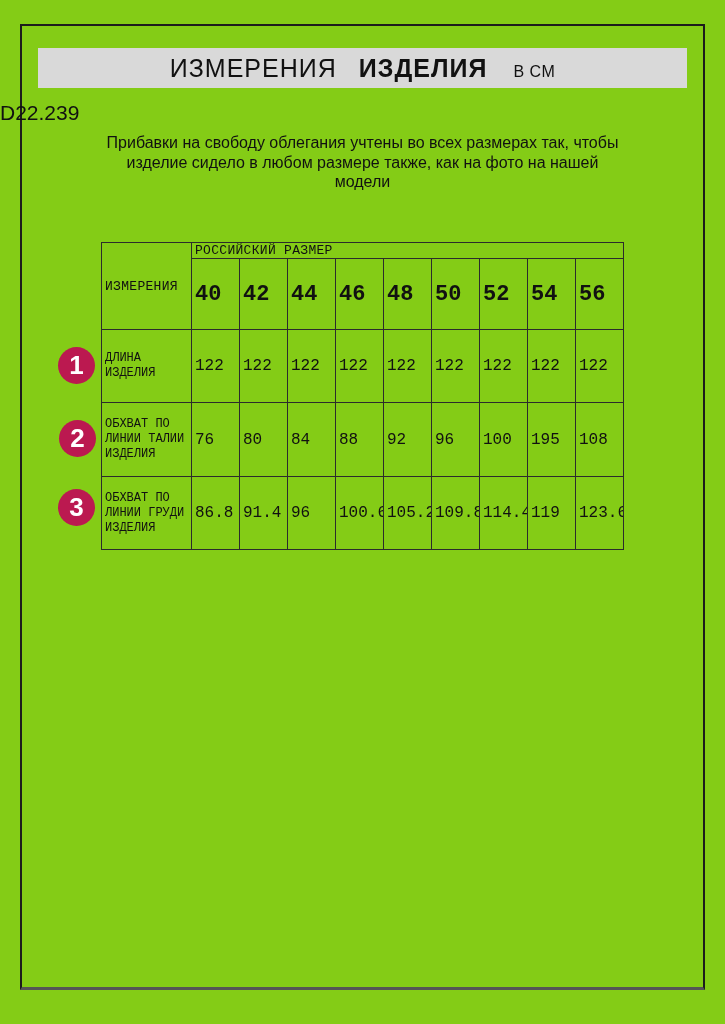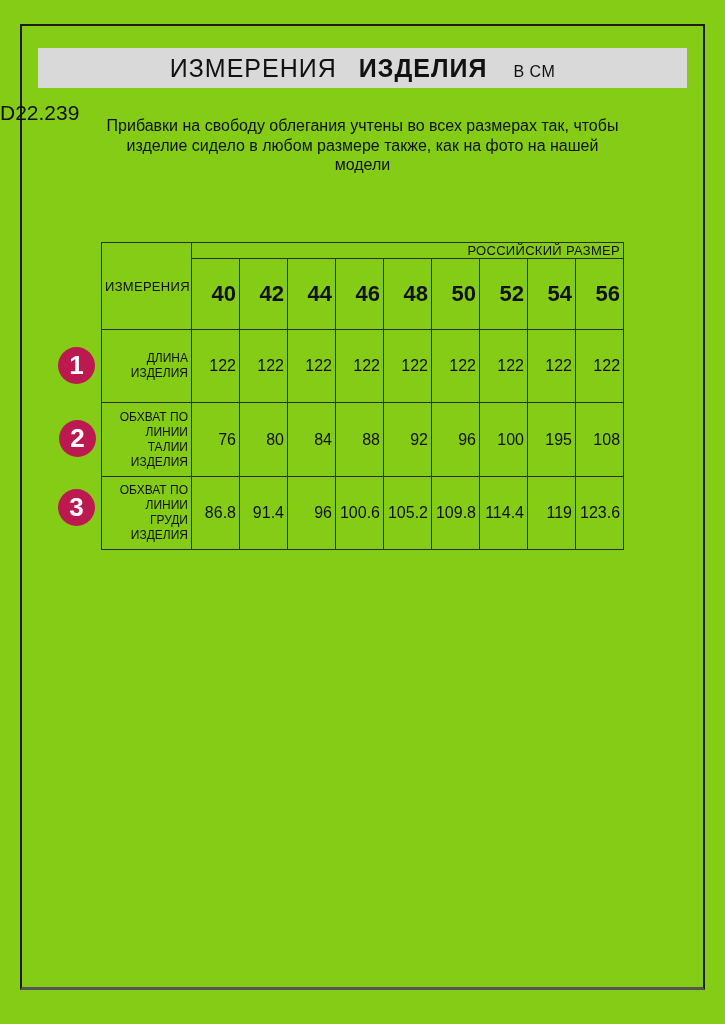--- a/index.html
+++ b/index.html
@@ -34,39 +34,40 @@
   .title-w3 { font-size: 16px; margin-left: 26px; letter-spacing: 0.5px; }
   .article {
     position: absolute;
     left: 0; top: 101px; width: 725px;
     text-align: left;
     font-size: 21px;
     line-height: 24px;
   }
   .desc {
     position: absolute;
-    left: 0; top: 116px; width: 725px;
+    left: 0; top: 133px; width: 725px;
     text-align: center;
     font-size: 16px;
     line-height: 19.5px;
     white-space: pre-line;
   }
   table.size-table {
     position: absolute;
     left: 101px; top: 242px;
     width: 522px;
     border-collapse: collapse;
     table-layout: fixed;
   }
   table.size-table td {
     border: 1.5px solid #2c2c2c;
-    text-align: right;
+    text-align: left;
     vertical-align: middle;
     padding: 0 3px;
     overflow: hidden;
+    font-family: Liberation Mono, monospace;
   }
   tr.group-row    { height: 16px; }
   tr.sizes-row    { height: 71px; }
   tr.data-row-1   { height: 73px; }
   tr.data-row-2   { height: 74px; }
   tr.data-row-3   { height: 73px; }
   td.corner { font-size: 13px; letter-spacing: 0.3px; }
   td.group  { font-size: 13px; line-height: 14px; letter-spacing: 0.3px; }
   td.size   { font-size: 22px; font-weight: bold; }
   td.rlabel { font-size: 12px; line-height: 15px; white-space: pre-line; }

